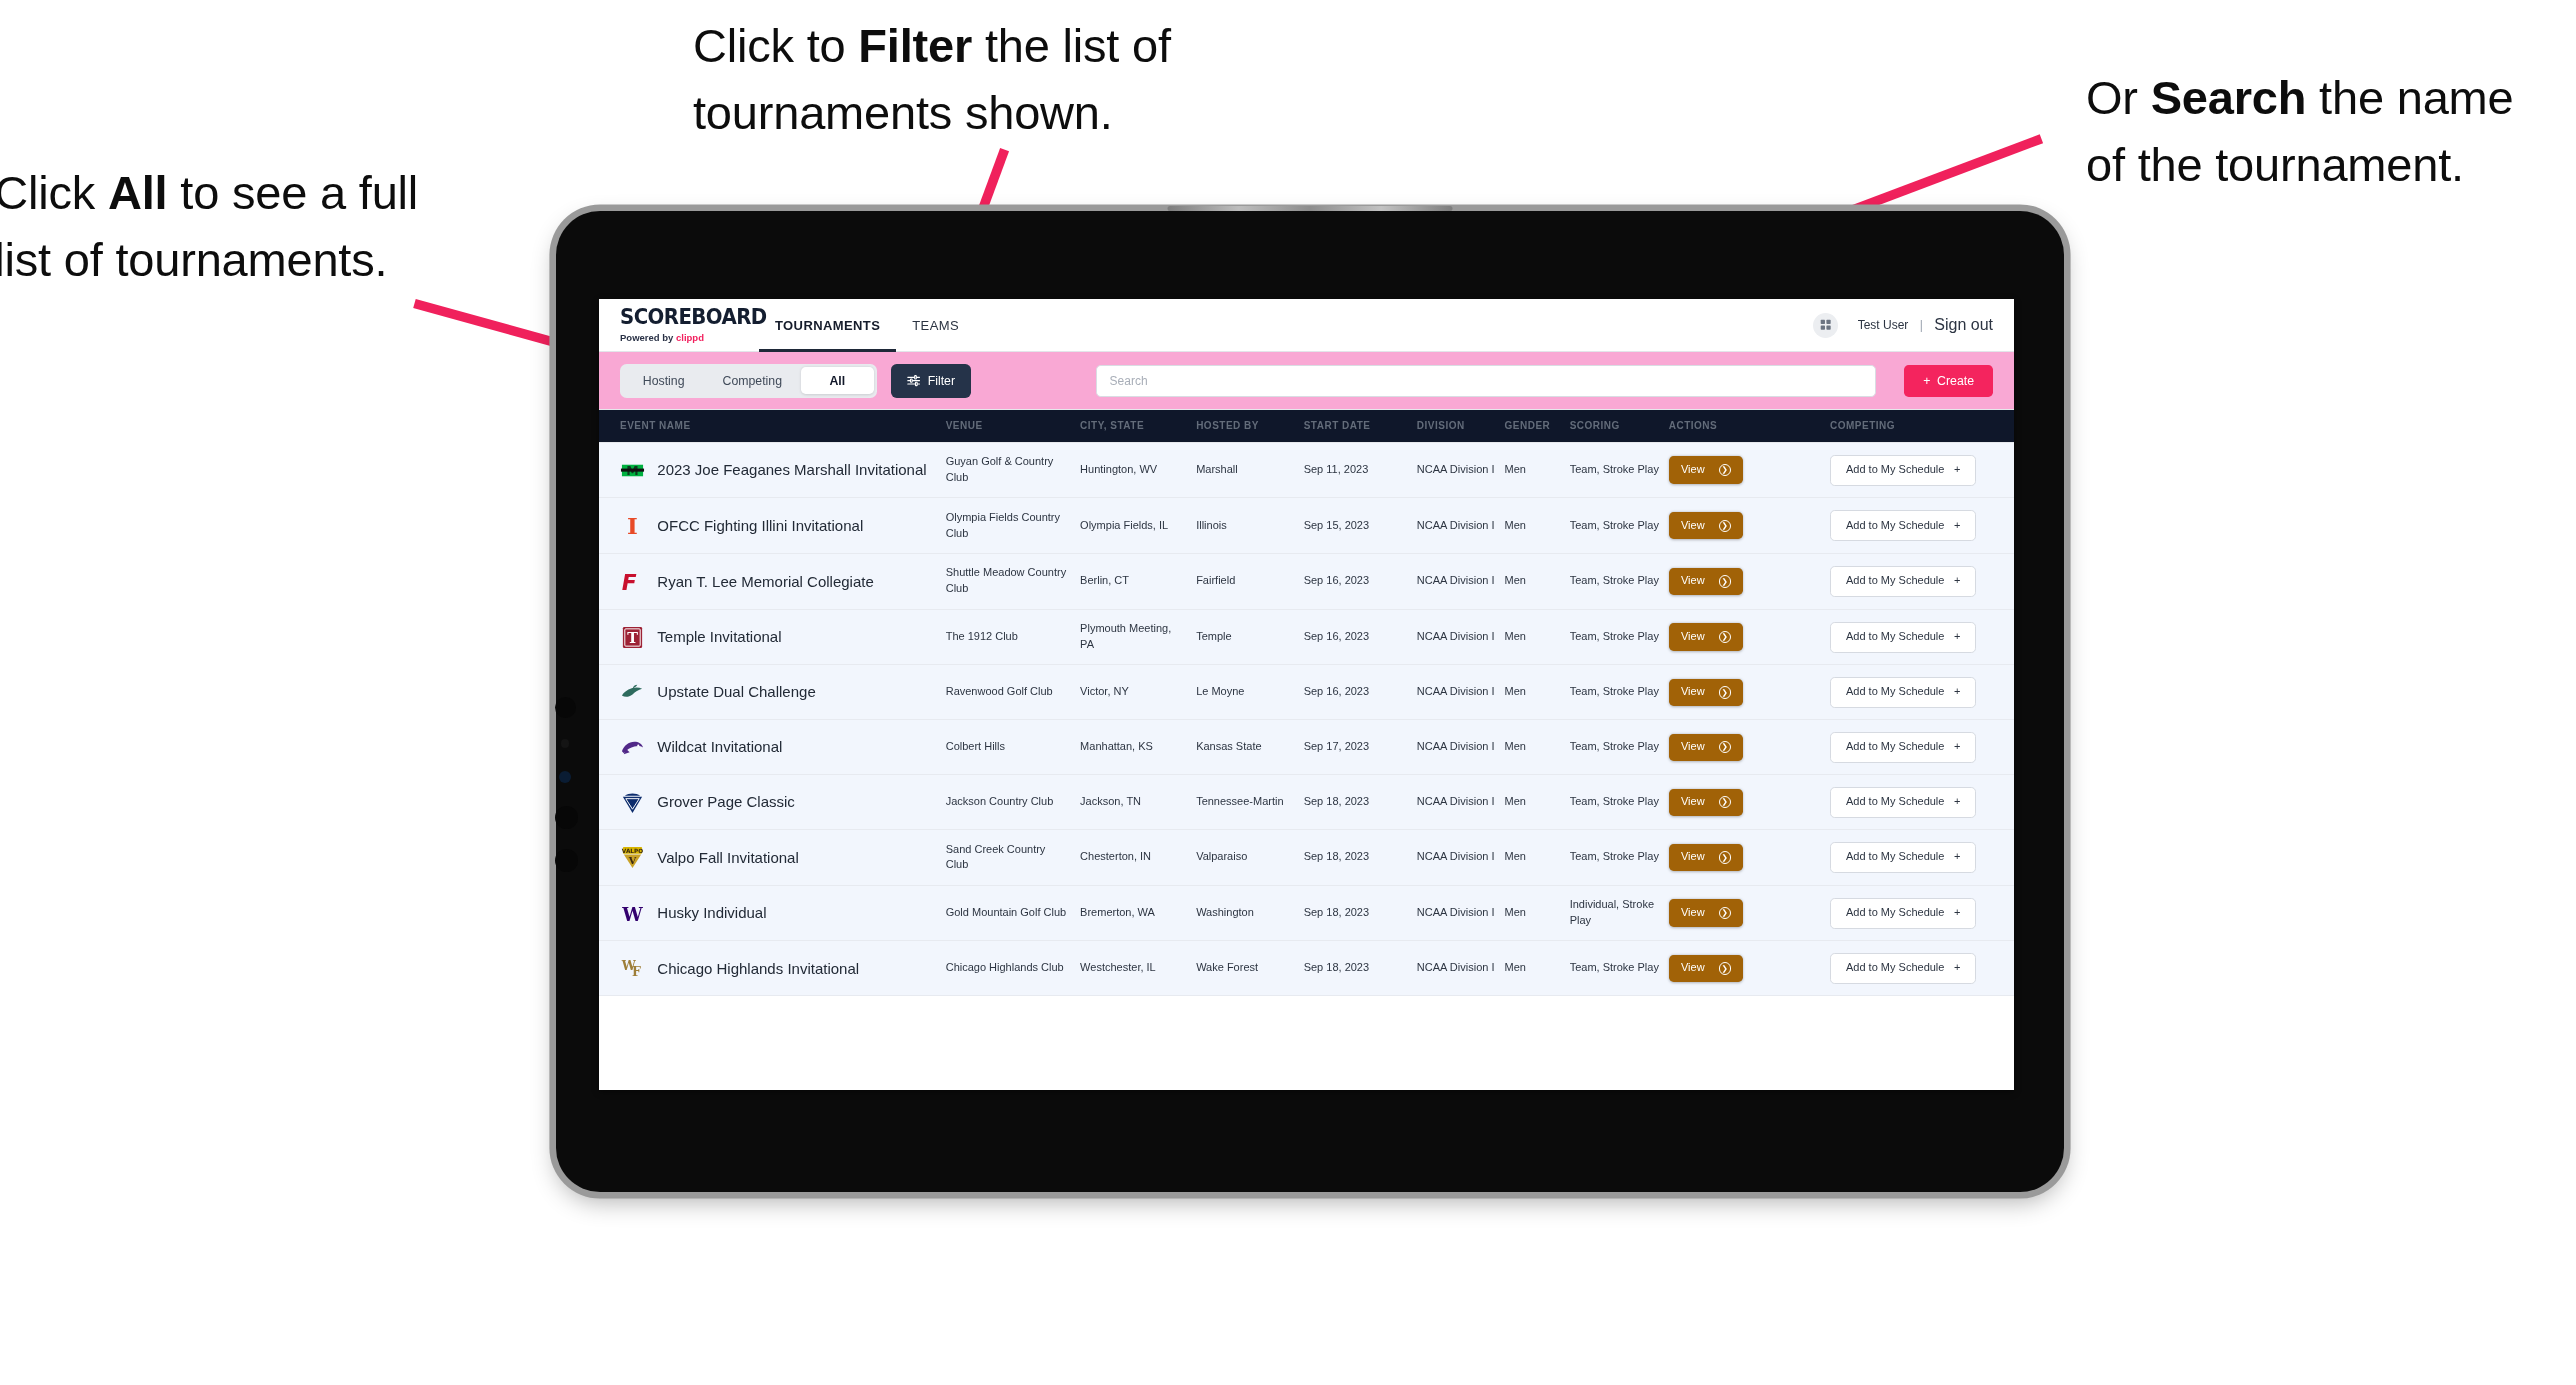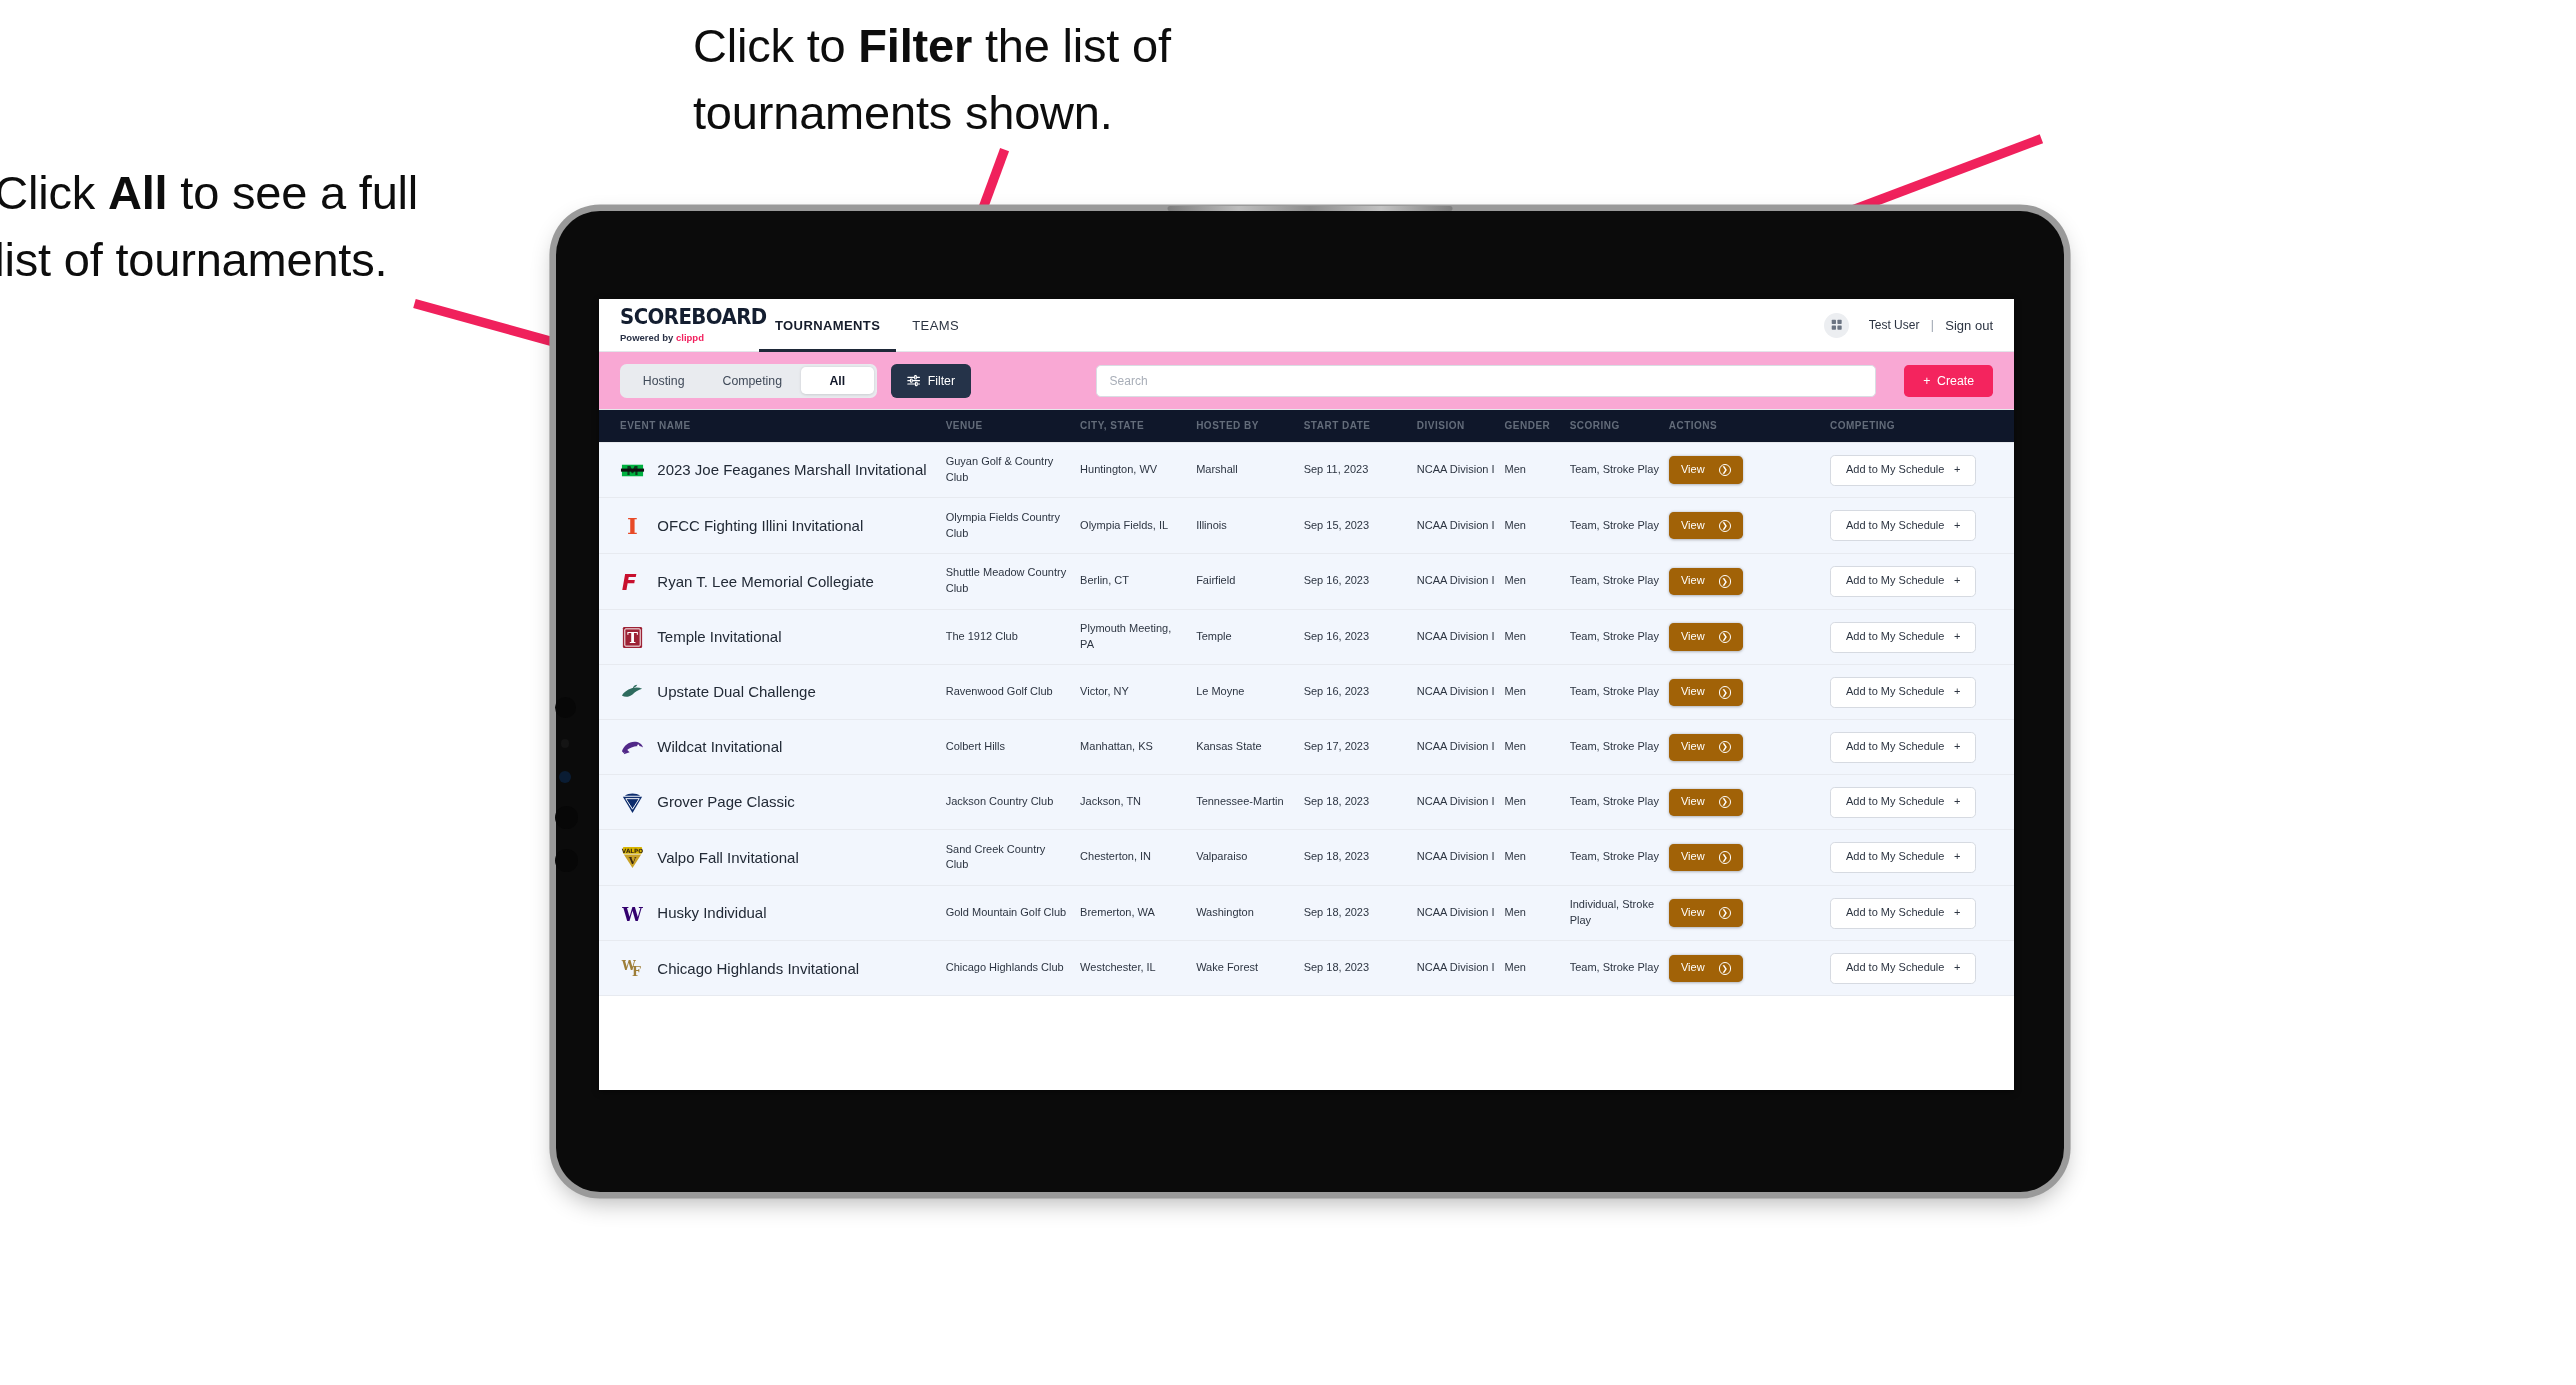--- a/index.html
+++ b/index.html
@@ -84,21 +84,21 @@
     content:""; position:absolute; left:0; right:0; bottom:-0.9px; height:2.8px; background:#1e2838;
   }
   #nav-right { margin-left:auto; display:flex; align-items:center; padding-right:21px; gap:11.4px; }
   #avatar {
     width:25px; height:25px; border-radius:50%; background:#eceef1;
     display:flex; align-items:center; justify-content:center;
   }
   #avatar svg { width: 11.4px; height: 11.4px; }
   #nav-user { font-size:12px; color:#2c3442;margin-left:8px; }
   .nav-sep { font-size:12px; color:#9aa2ae; }
-  #nav-signout { font-size:13px; color:#2c3442; cursor:pointer; }
+  #nav-signout { font-size:16px; color:#2c3442; cursor:pointer; }
 
   
   #toolbar { height:57px; display:flex; align-items:center; padding: 0 21px; gap:13.3px; background:#f9a8d4; }
   #segmented {
     display:flex; align-items:center; background:#e9ebef; border-radius:6.6px;
     padding:3.8px; height:34px;
   }
   .seg {
     padding: 0 19px; height:26.6px; display:flex; align-items:center; justify-content:center;
     font-size:12.3px; color:#404a59; border-radius:4.7px; cursor:pointer; white-space:nowrap;
@@ -170,20 +170,21 @@
 </style>
 </head>
 <body>
 
 <div id="stage">
 
   <div class="annot" id="annot-all"><span>Click </span><b>All</b><span> to see a full list of tournaments.</span></div>
 
   <div class="annot" id="annot-filter"><span>Click to </span><b>Filter</b><span> the list of tournaments shown.</span></div>
 
+  <div class="annot" id="annot-search"><span>Or </span><b>Search</b><span> the name of the tournament.</span></div>
 
   <svg class="arrow" style="left:408px; top:294px;" width="399" height="123" viewBox="0 0 420 130">
     <defs>
         <marker id="mh1" markerWidth="6" markerHeight="6" refX="3" refY="3" orient="auto">
       <path d="M0,0 L6,3 L0,6 Z" fill="#f0215c"></path>
         </marker>
       </defs>
     <line x1="6" y1="10" x2="360" y2="108" stroke="#f0215c" stroke-width="10" marker-end="url(#mh1)"></line>
   </svg>
 

